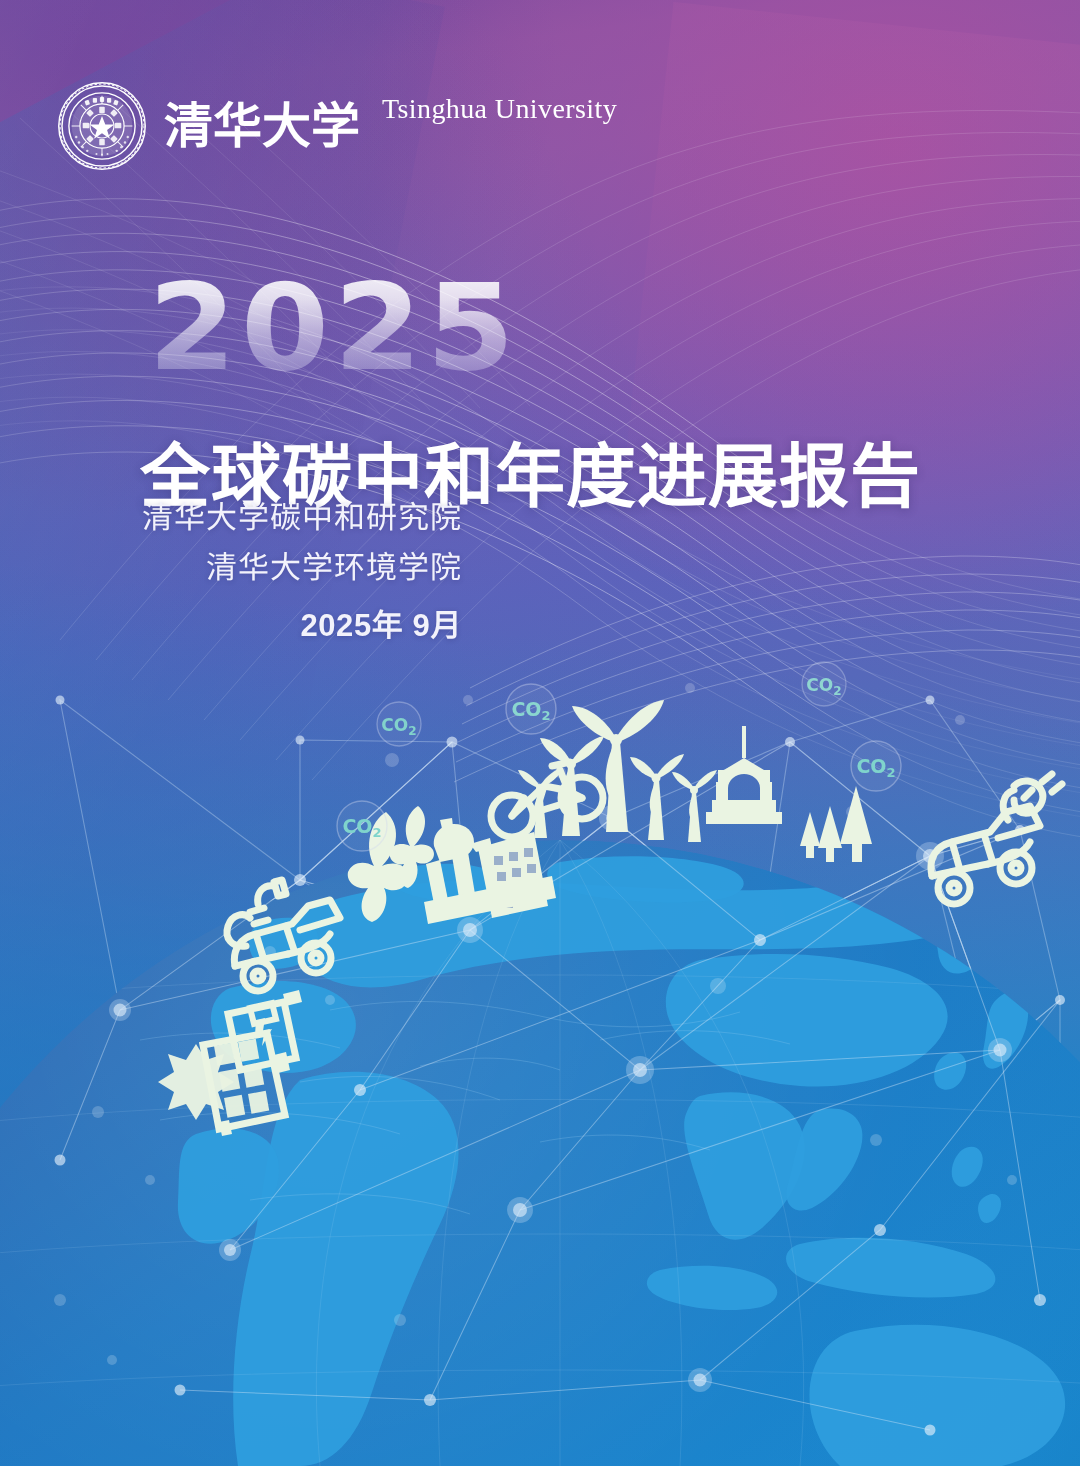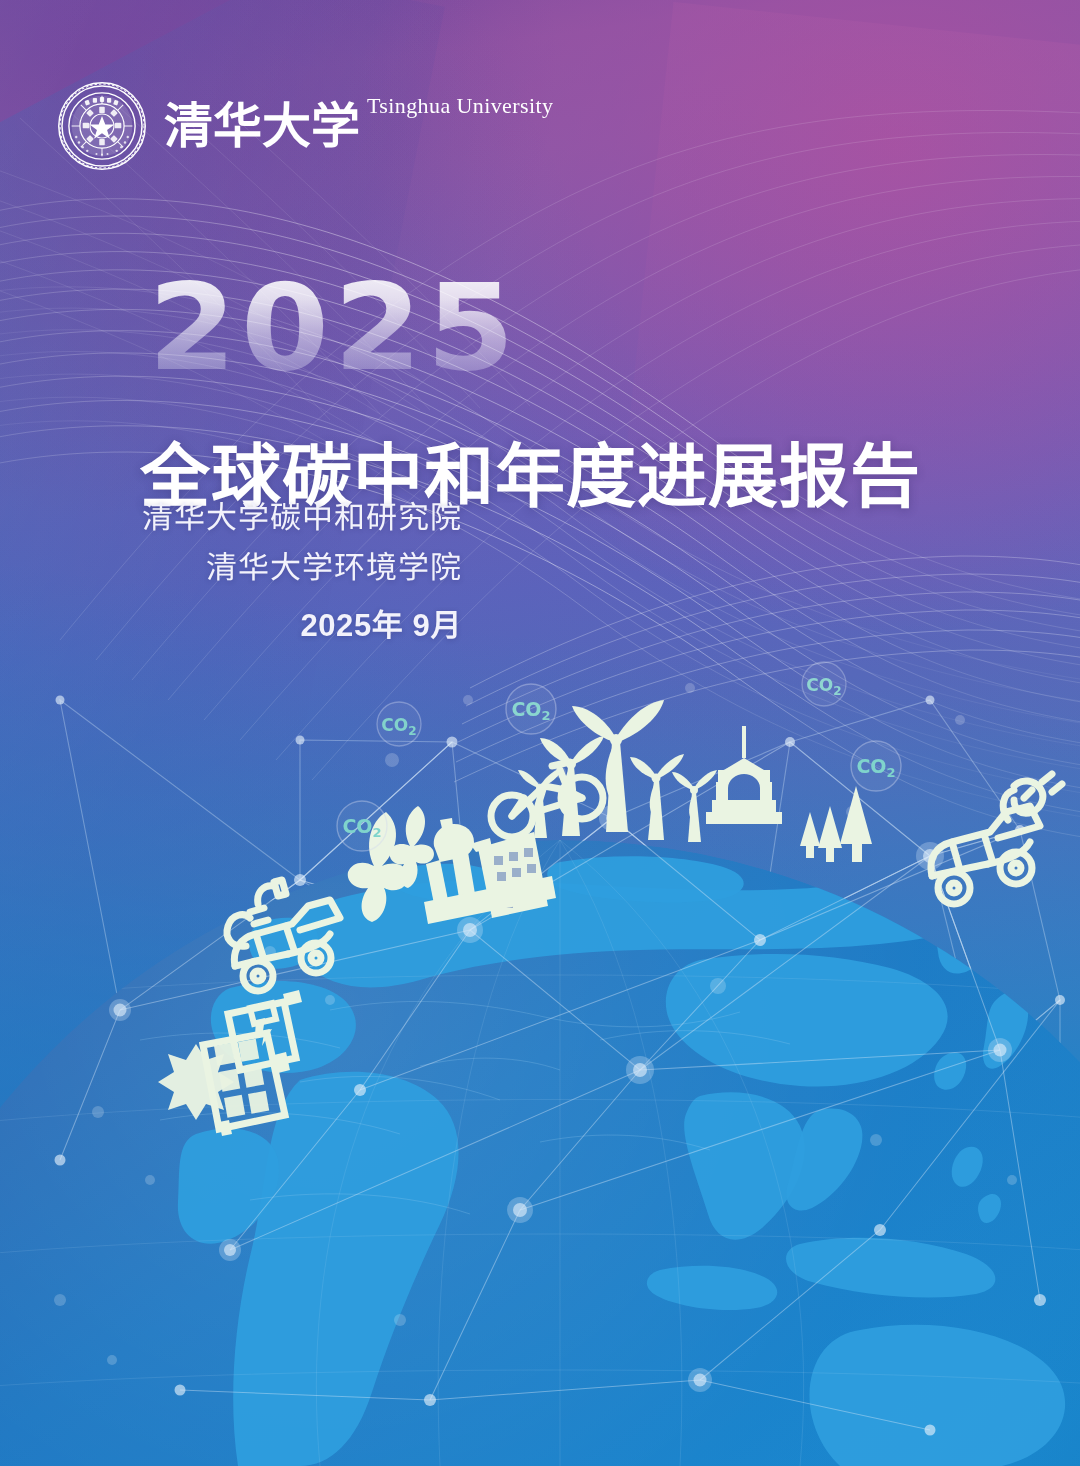--- a/index.html
+++ b/index.html
@@ -91,24 +91,24 @@
     position:absolute;left:56px;top:80px;
     display:flex;align-items:center;gap:16px;
   }
   .logo-seal{width:92px;height:92px;flex:0 0 auto;}
   .logo-words{display:flex;flex-direction:row;gap:2px;}
   .logo-cn{
     height:62px;width:200px;
   }
   .logo-en{
     font-family:"Liberation Serif","DejaVu Serif",serif;
-    font-size:22px;letter-spacing:.4px;
+    font-size:28px;letter-spacing:.4px;
     color:#ffffff;font-weight:400;
     line-height:1;
-    margin-left:1px;
+    margin-left:16px;
   }
 
   
   .year{
     position:absolute;left:148px;top:268px;
     font-size:120px;font-weight:700;
     letter-spacing:4px;
     line-height:1;
     background:linear-gradient(180deg,
       rgba(255,255,255,.93) 0%,

